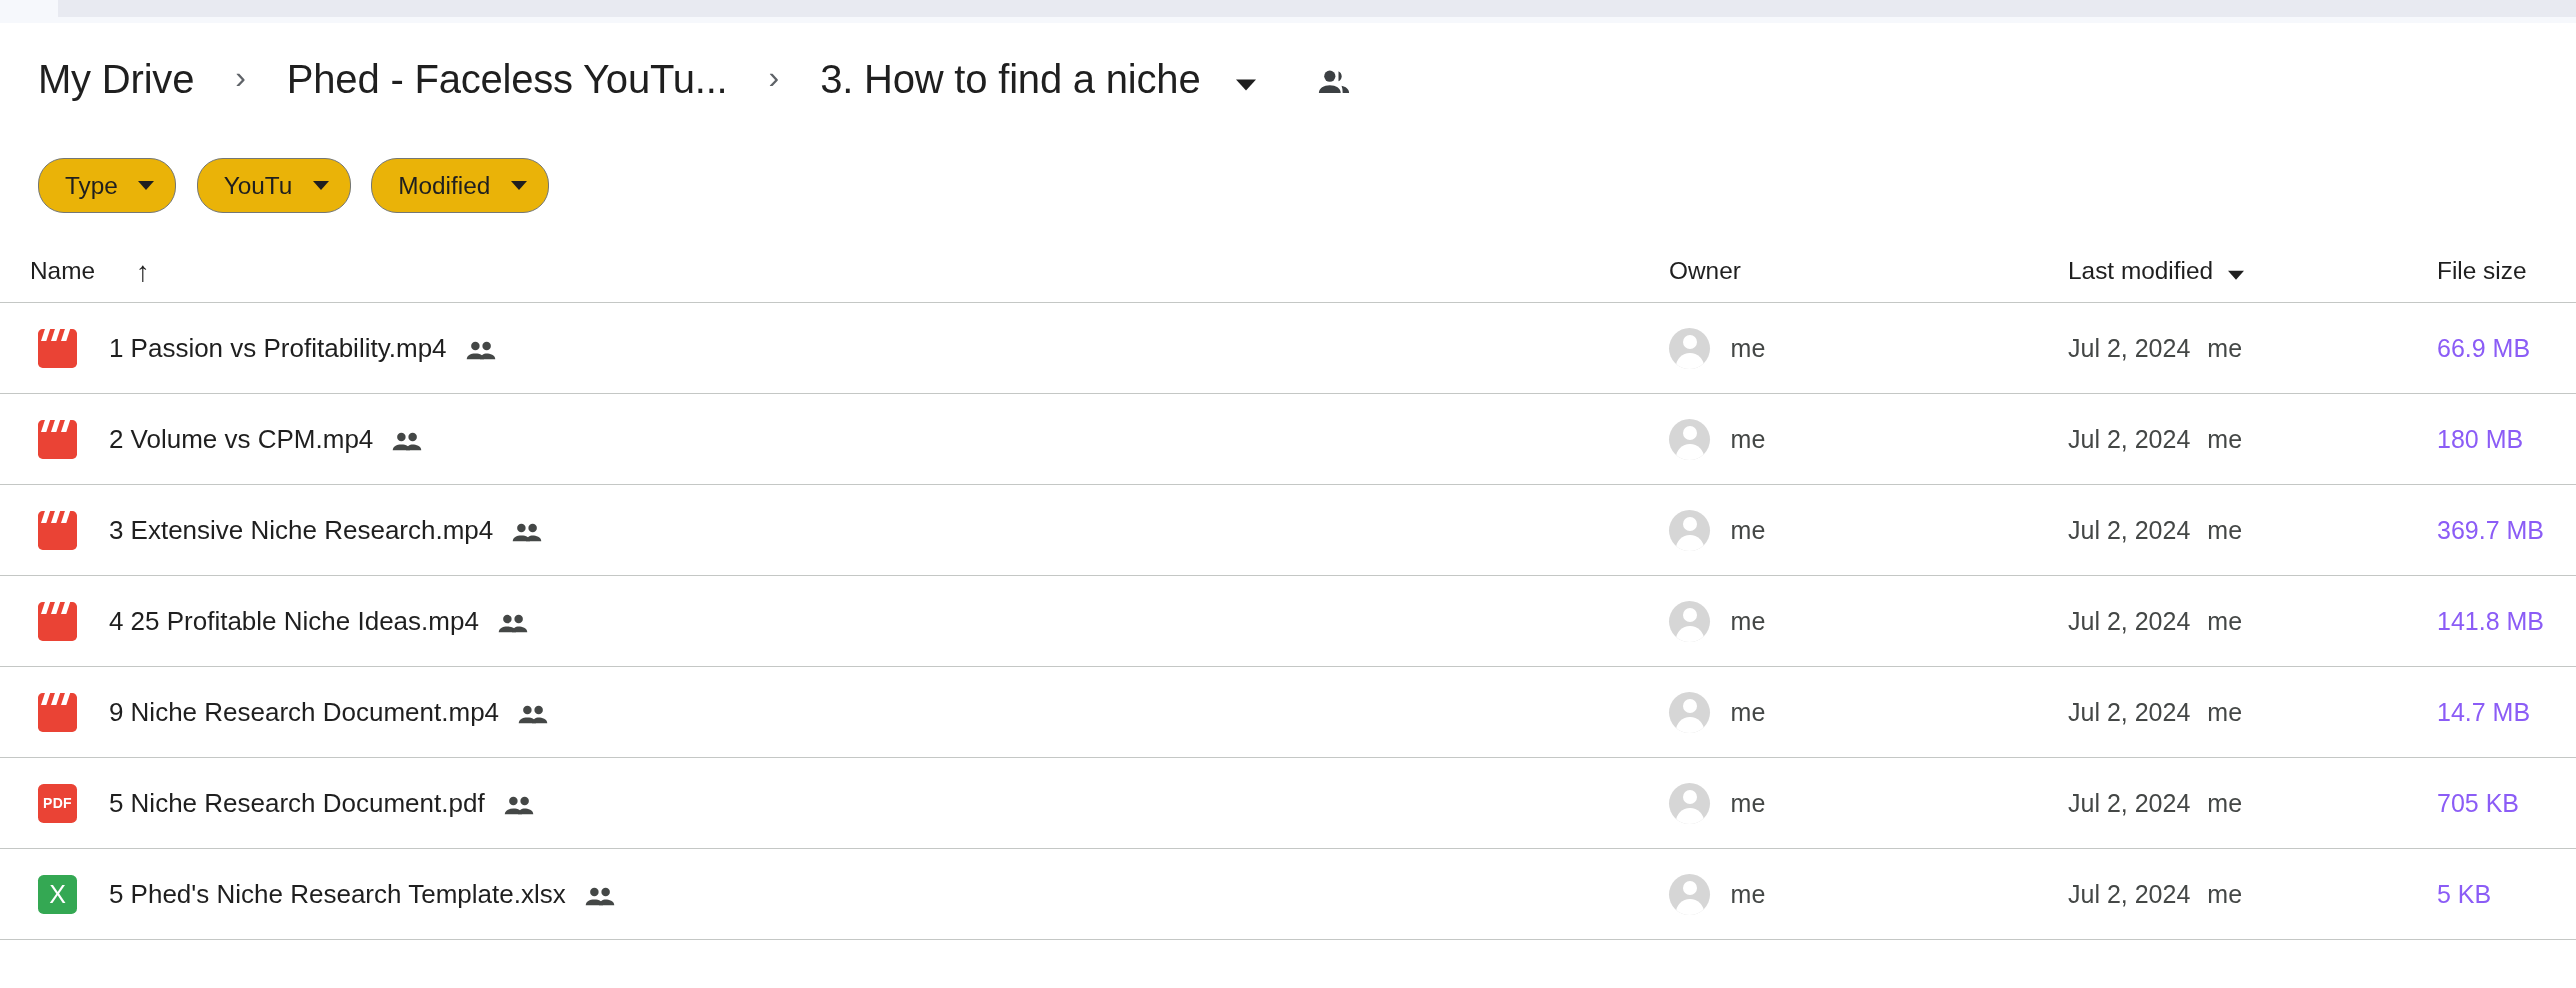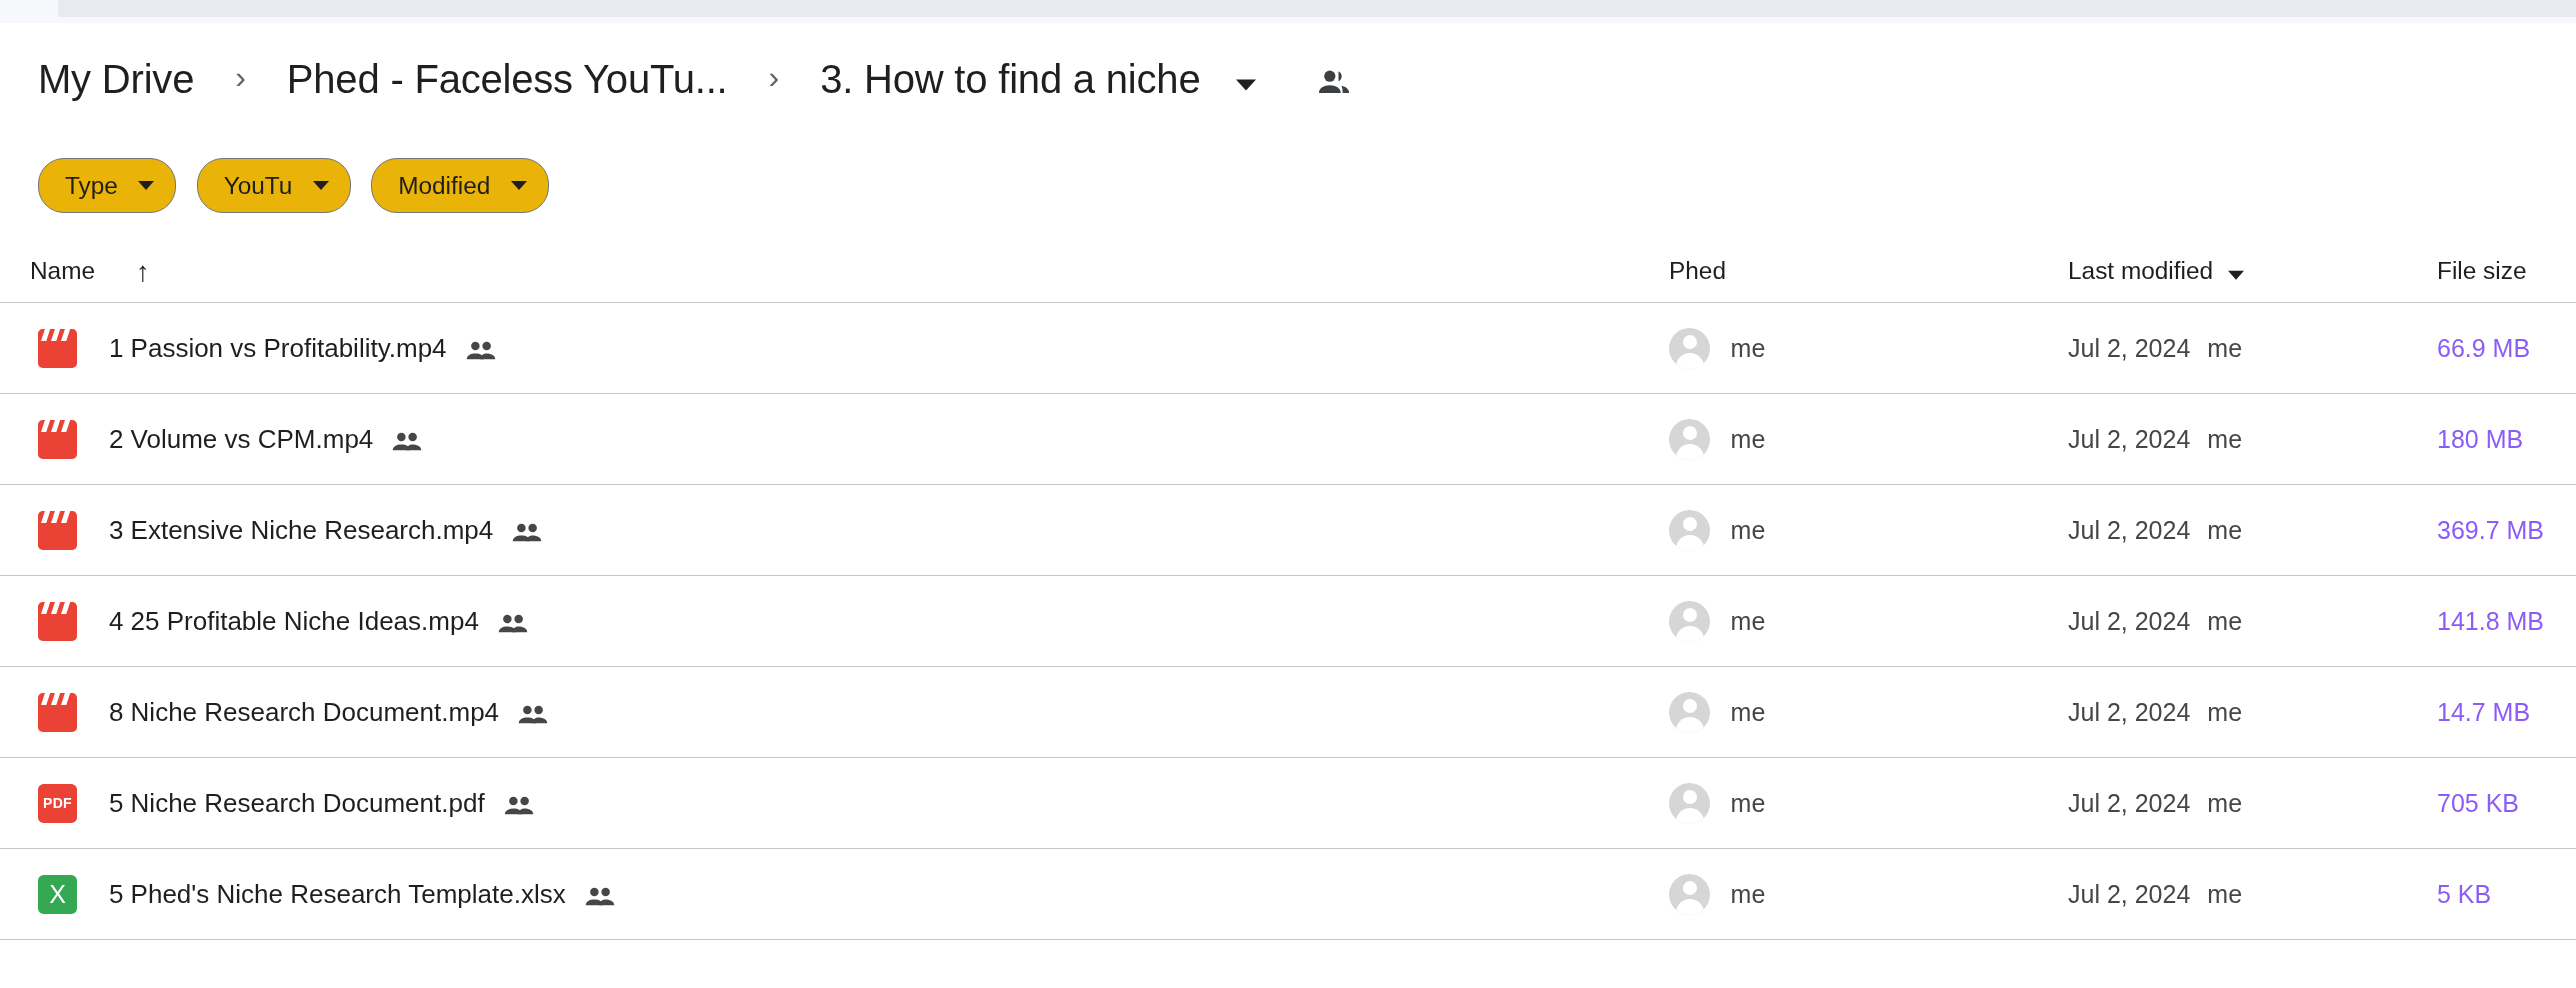--- a/index.html
+++ b/index.html
@@ -335,21 +335,21 @@
     </div>
   </div>
 
   <div class="table">
 
     <div class="thead">
       <div class="th th-name">
         <span>Name</span>
         <span class="sort-arrow-up">↑</span>
       </div>
-      <div class="th th-owner">Phed</div>
+      <div class="th th-owner">Owner</div>
       <div class="th th-mod">
         <span>Last modified</span>
         <span class="sort-caret-down"></span>
       </div>
       <div class="th th-size">File size</div>
     </div>
 
     <div id="rows">
   <div class="row">
     <div class="cell-name">
@@ -493,21 +493,21 @@
 
   <div class="row">
     <div class="cell-name">
       <span class="ftype-icon icon-video">
               <span class="stripes">
                 <i></i>
                 <i></i>
                 <i></i>
               </span>
             </span>
-      <span class="fname">8 Niche Research Document.mp4</span>
+      <span class="fname">9 Niche Research Document.mp4</span>
       <span class="shared-badge">
         <svg width="30" height="20.6" viewBox="0 0 24 16" aria-hidden="true">
           <circle cx="7.5" cy="4" r="3.4" fill="#444746"></circle>
           <circle cx="16.5" cy="4" r="3.4" fill="#444746"></circle>
           <path d="M0.6 14.6c0-3 3.1-4.6 6.9-4.6s6.9 1.6 6.9 4.6z" fill="#444746"></path>
           <path d="M11.2 14.6c0-3 3.1-4.6 5.3-4.6 2.6 0 6.9 1.1 6.9 4.6z" fill="#444746"></path>
         </svg>
       </span>
     </div>
     <div class="cell-owner">

